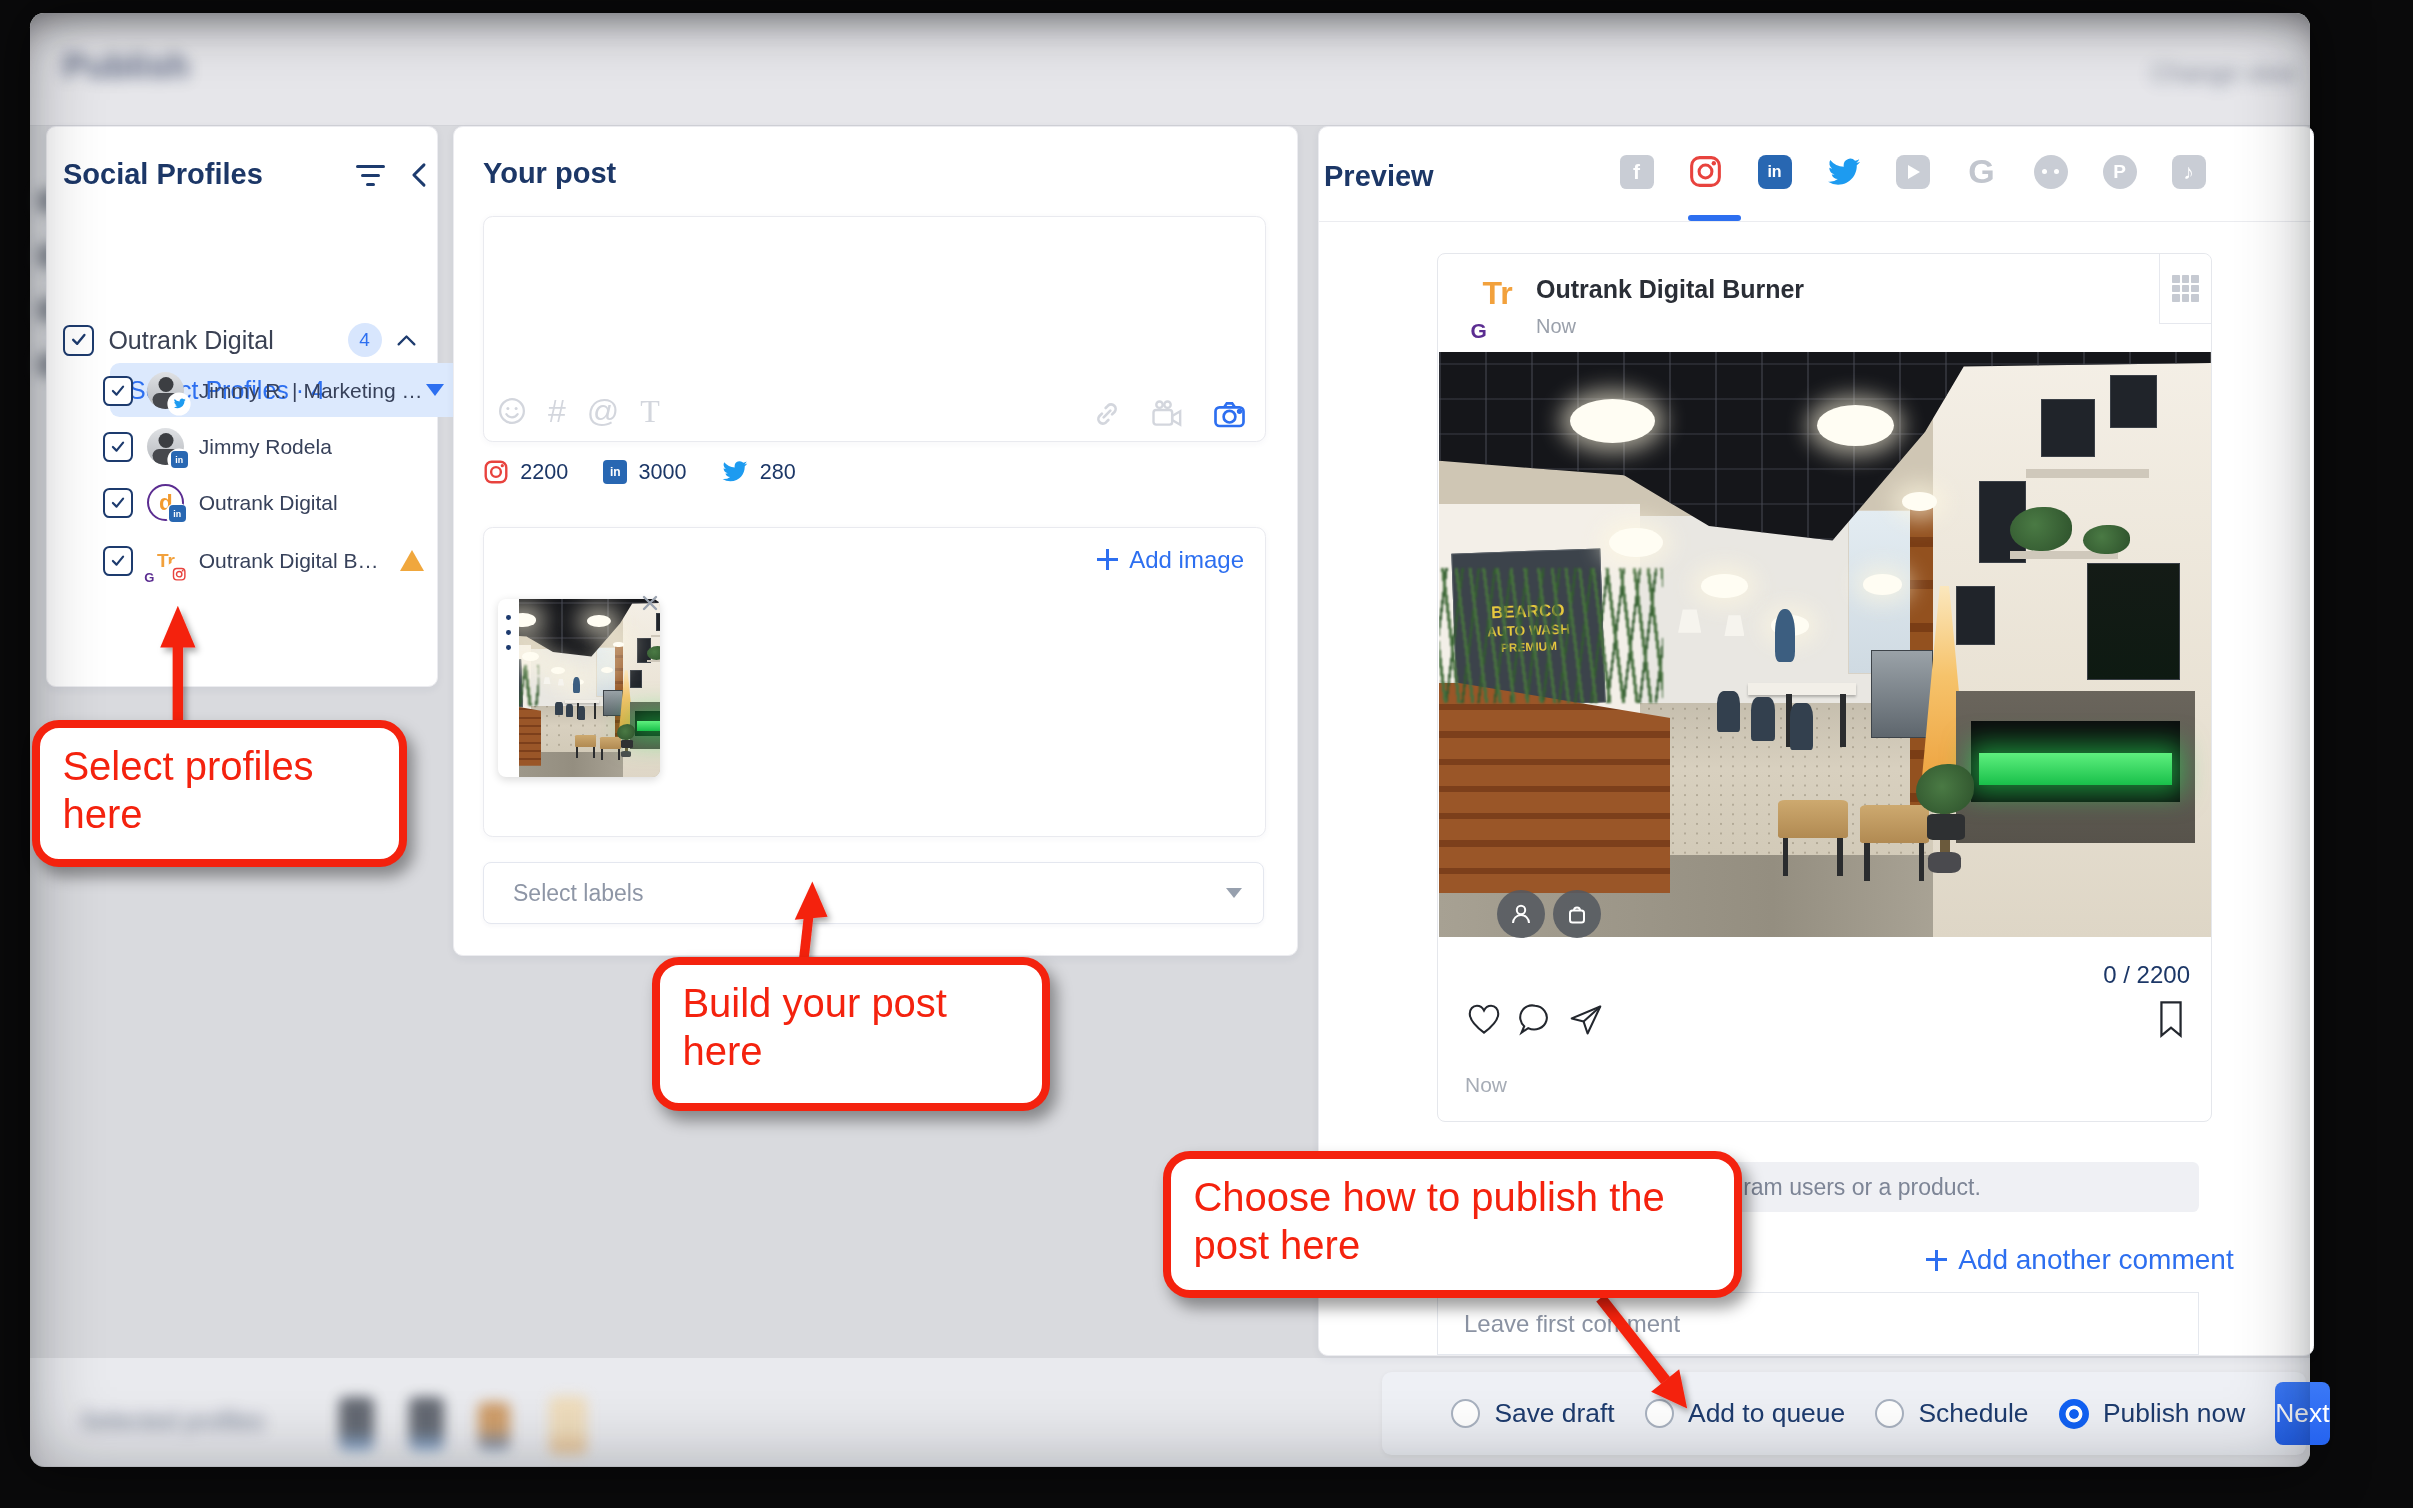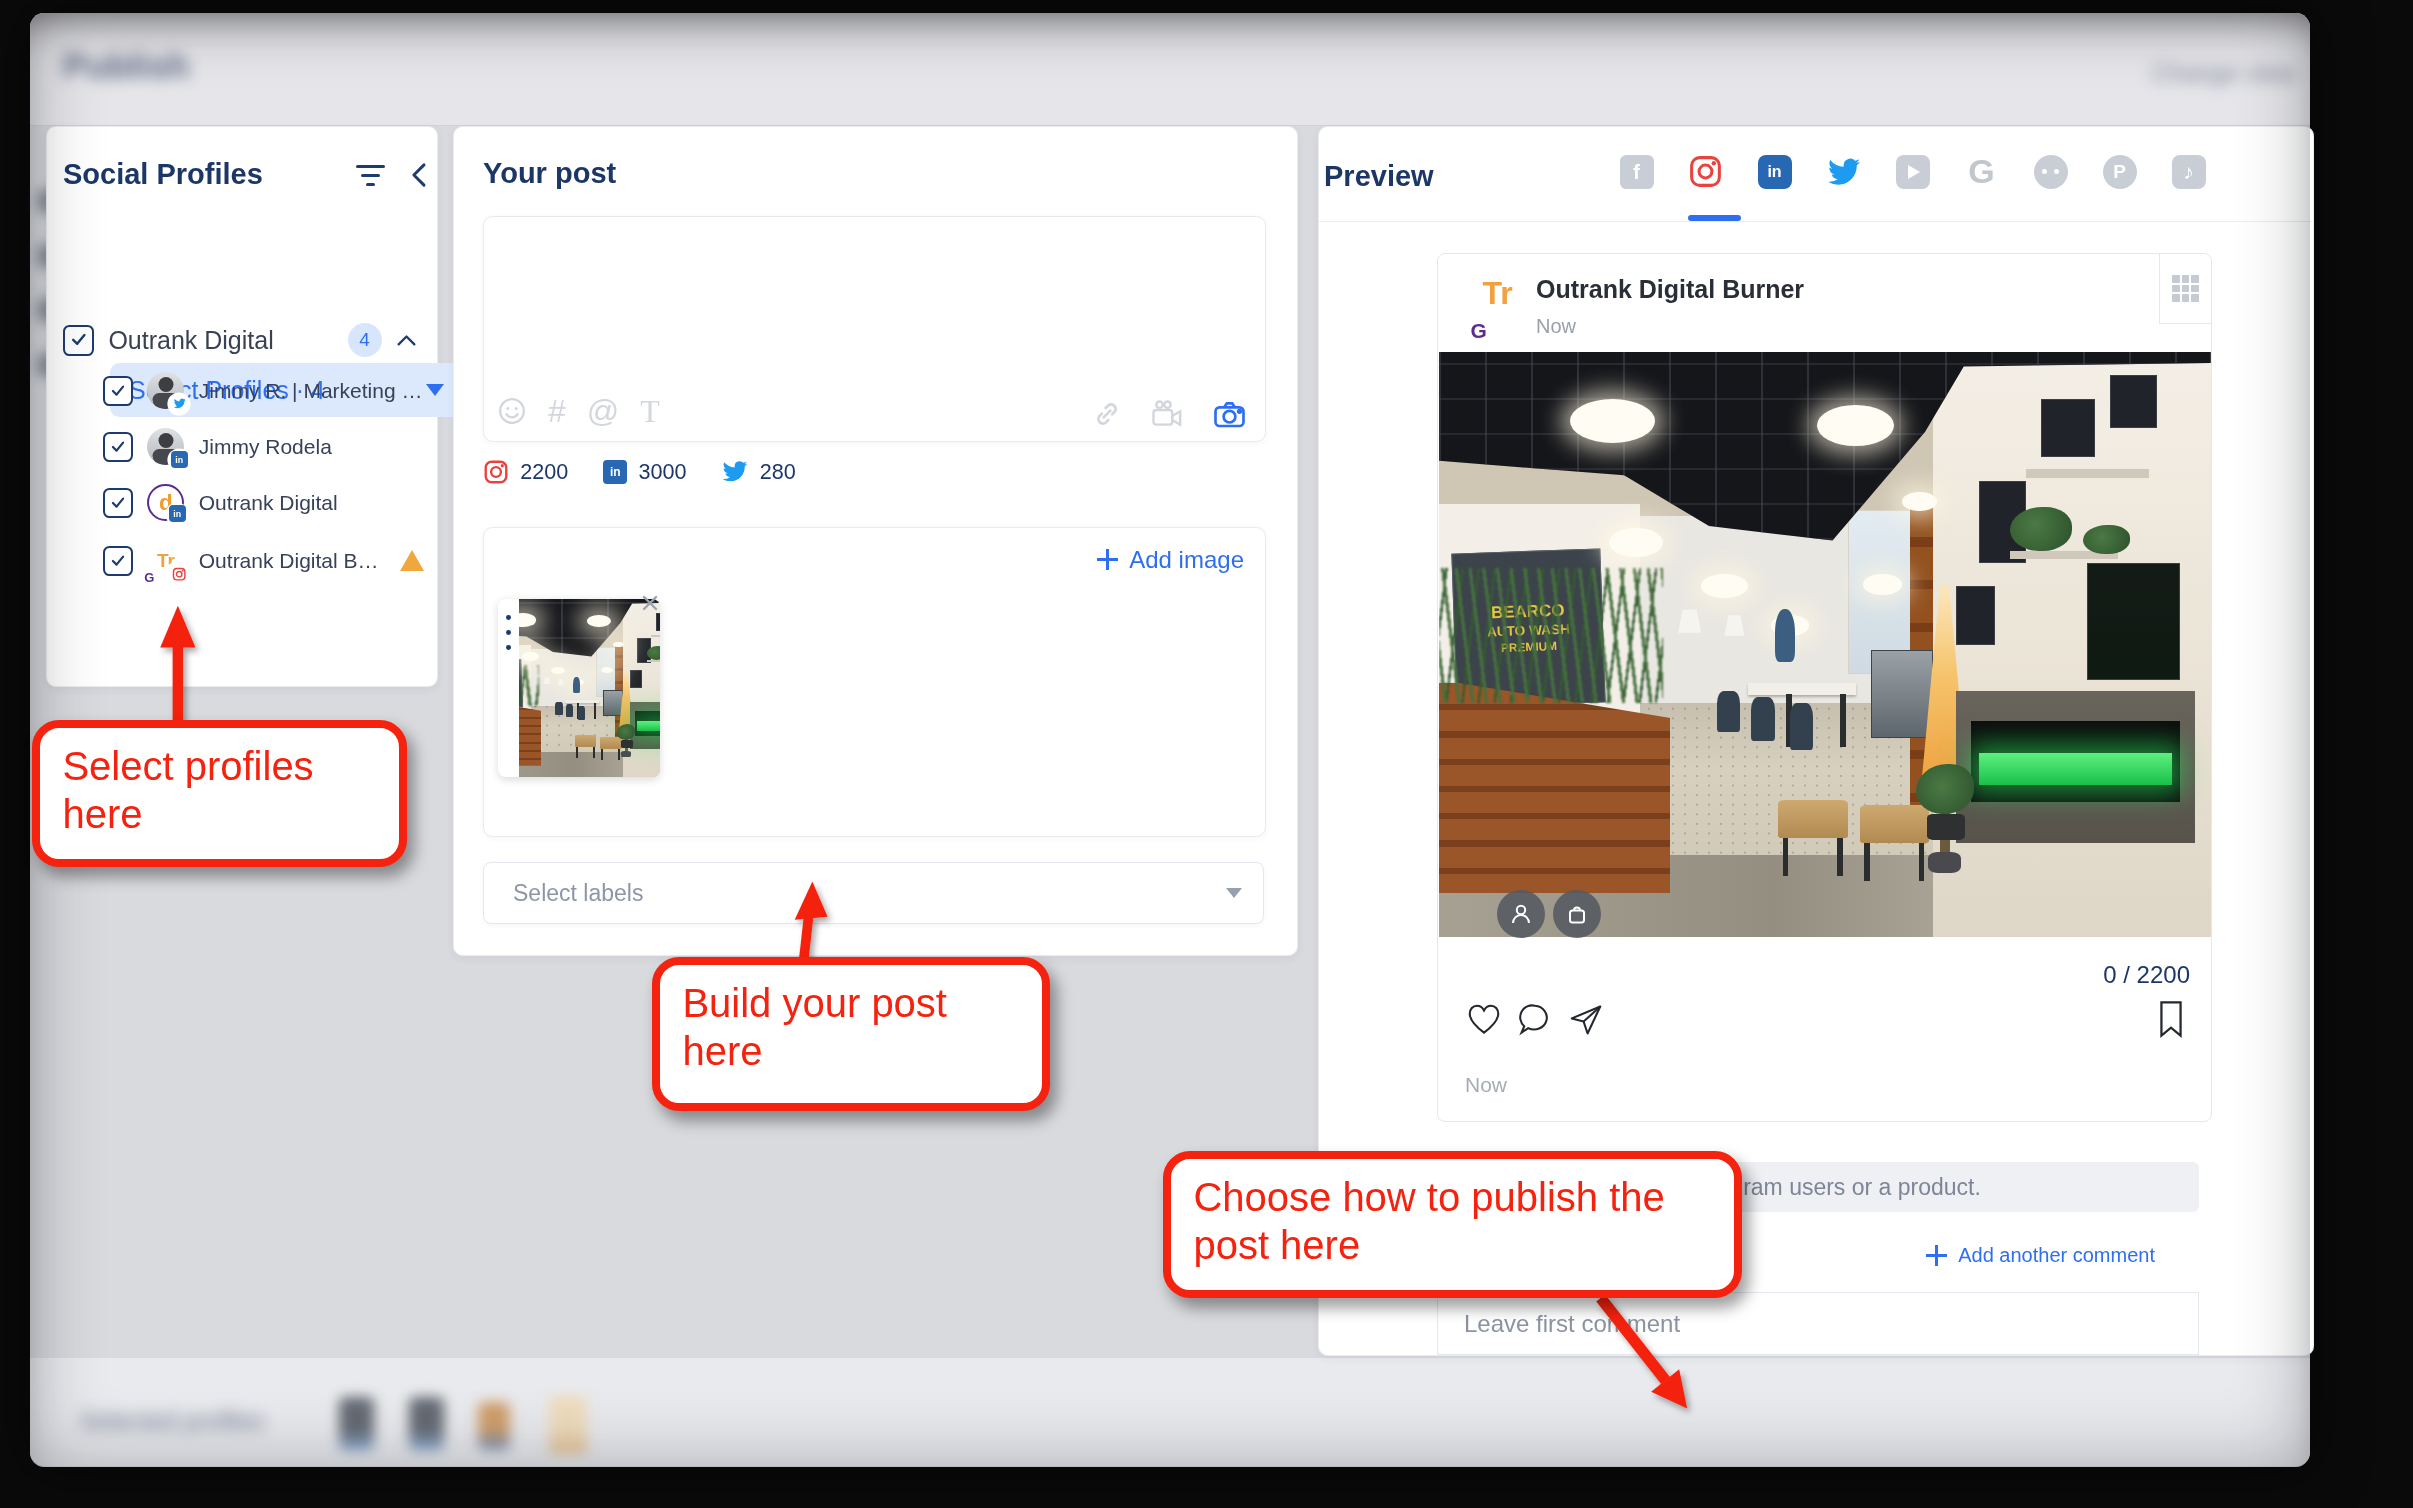--- a/index.html
+++ b/index.html
@@ -60,21 +60,21 @@
   .postcard{position:absolute;left:1437px;top:253px;width:775px;height:869px;background:#fff;border:0.8px solid #e5e7ec;border-radius:8px;box-sizing:border-box;z-index:11;}
   .pc-name{position:absolute;left:98px;top:21px;font-size:25px;font-weight:700;color:#2a2e36;}
   .pc-now{position:absolute;left:98px;top:61px;font-size:20px;color:#9aa0ab;}
   .gridbtn{position:absolute;right:0;top:0;width:51px;height:69px;border-left:0.8px solid #e6e8ee;border-bottom:0.8px solid #e6e8ee;border-radius:0 8px 0 0;display:flex;align-items:center;justify-content:center;cursor:pointer;background:#fff;}
   .grid9{display:grid;grid-template-columns:repeat(3,7.2px);grid-template-rows:repeat(3,7.2px);gap:2.4px;}
   .grid9 i{background:#c6cad2;border-radius:0.8px;}
   .tagbtn{position:absolute;width:48px;height:48px;border-radius:50%;background:rgba(84,89,96,.88);display:flex;align-items:center;justify-content:center;cursor:pointer;z-index:6;}
   .actrow{position:absolute;left:27px;top:747px;display:flex;gap:13px;color:#23272e;}
   .banner{position:absolute;left:1437px;top:1162px;width:762px;height:50px;background:#eff0f4;border-radius:6.4px;display:flex;align-items:center;z-index:11;}
   .banner span{color:#7d8596;font-size:23px;padding-left:200px;white-space:nowrap;}
-  .addcomment{position:absolute;left:1926px;top:1244px;display:flex;align-items:center;gap:11.2px;color:#2d6ff0;font-size:20px;cursor:pointer;z-index:11;}
+  .addcomment{position:absolute;left:1926px;top:1244px;display:flex;align-items:center;gap:11.2px;color:#2d6ff0;font-size:28px;cursor:pointer;z-index:11;}
   .commentfield{position:absolute;left:1437px;top:1292px;width:762px;height:63px;background:#fff;border:0.8px solid #e5e8ee;box-sizing:border-box;z-index:11;}
   .commentfield input{width:100%;height:100%;border:none;outline:none;font-family:inherit;font-size:24px;color:#3a4153;padding:0 0 0 26px;background:transparent;box-sizing:border-box;}
   .commentfield input::placeholder{color:#8b93a3;}
   
   .pubbar{position:absolute;left:1382px;top:1372px;width:924px;height:83px;background:#eef0f5;border-radius:9.6px;display:flex;align-items:center;padding:0 13px 0 69px;box-sizing:border-box;gap:30px;z-index:12;box-shadow:0 1.6px 4.8px rgba(0,0,0,.05);}
   .ropt{display:flex;align-items:center;gap:14.4px;cursor:pointer;}
   .radio{width:25px;height:25px;border-radius:50%;border:2.4px solid #a9b2c0;background:#fff;flex:0 0 auto;}
   .radio.sel{width:30px;height:30px;border:none;background:radial-gradient(circle at center,#1161f3 0 4.4px,#ffffff 5.2px 8px,#1161f3 8.8px 100%);}
   .ropt span{font-size:26.4px;color:#1d3b6e;white-space:nowrap;}
   .nextbtn{margin-left:auto;width:109px;height:63px;border-radius:8px;background:linear-gradient(180deg,#3b79f7,#2563ef);color:#fff;font-size:26.4px;display:flex;align-items:center;justify-content:center;cursor:pointer;}
@@ -558,20 +558,39 @@
     <span>Tag Instagram users or a product.</span>
   </div>
   <div class="addcomment">
     <div class="plus"></div>
     <span>Add another comment</span>
   </div>
   <div class="commentfield">
     <input type="text" placeholder="Leave first comment" style="">
   </div>
 
+  <div class="pubbar">
+    <div class="ropt">
+      <div class="radio"></div>
+      <span>Save draft</span>
+    </div>
+    <div class="ropt">
+      <div class="radio"></div>
+      <span>Add to queue</span>
+    </div>
+    <div class="ropt">
+      <div class="radio"></div>
+      <span>Schedule</span>
+    </div>
+    <div class="ropt">
+      <div class="radio sel"></div>
+      <span>Publish now</span>
+    </div>
+    <div class="nextbtn">Next</div>
+  </div>
 
   <div class="vignette"></div>
 
   <svg class="arrows" viewBox="0 0 3012 1882" width="2413" height="1508">
     <g filter="url(#ashadow)">
       <line x1="222" y1="905" x2="222" y2="800" stroke="#f4220e" stroke-width="13"></line>
       <polygon points="222,756 200,808 244,808" fill="#f4220e"></polygon>
       <line x1="1003" y1="1200" x2="1010" y2="1138" stroke="#f4220e" stroke-width="12"></line>
       <polygon points="1014,1100 992,1148 1033,1144 " fill="#f4220e"></polygon>
       <line x1="1998" y1="1620" x2="2079" y2="1723" stroke="#f4220e" stroke-width="14"></line>

